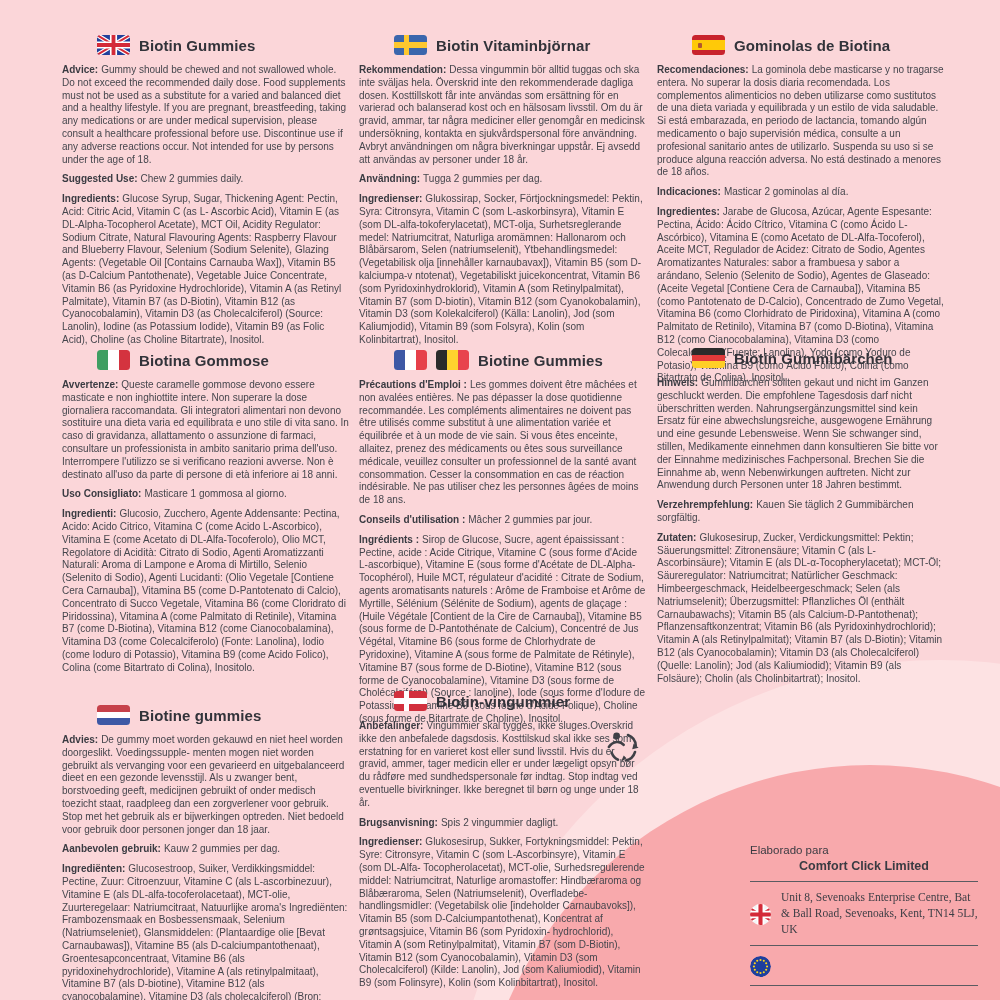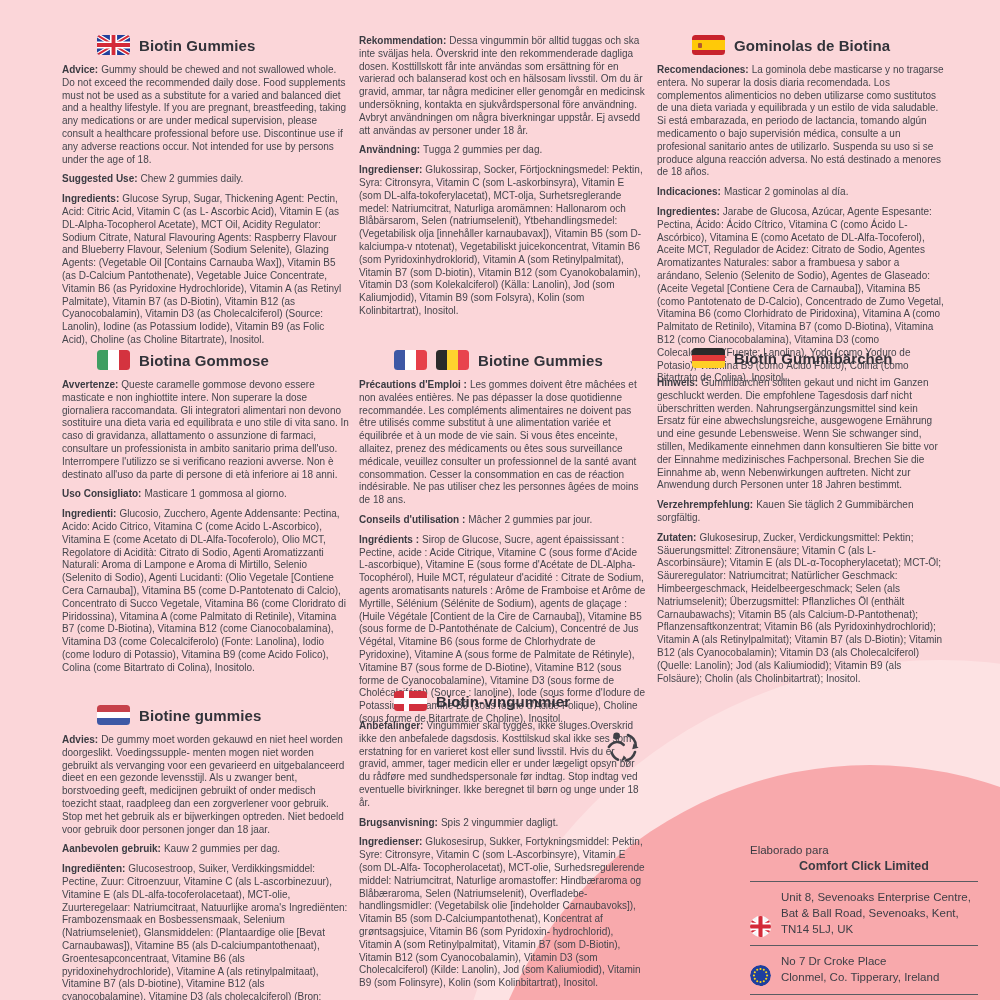--- a/index.html
+++ b/index.html
@@ -36,21 +36,21 @@
   .flag.belgium{background:linear-gradient(90deg,#2b2b2b 0 33.4%, #ffd32e 33.4% 66.7%, #e8434d 66.7%);}
   .flag.germany{background:linear-gradient(#2b2b2b 0 33.4%, #e03a3a 33.4% 66.7%, #ffcf27 66.7%);}
   .flag.netherlands{background:linear-gradient(#c6414a 0 33.4%, #ffffff 33.4% 66.7%, #3d58a5 66.7%);}
 
   .triman{position:absolute;right:6px;bottom:-38px;width:34px;height:34px;}
 
   .footer{position:absolute;left:750px;top:843px;width:228px;z-index:3;color:#3a3b42;}
   .footer .made-for{font-size:11.5px;line-height:1.3;}
   .footer .company{font-size:12.5px;font-weight:bold;line-height:1.35;text-align:center;}
   .footer .rule{border:0;border-top:1px solid #5a5b61;margin:6px 0;}
-  .addr-row{display:flex;gap:10px;align-items:flex-end;padding:2px 0;}
+  .addr-row{display:flex;gap:10px;align-items:center;padding:2px 0;font-family:Liberation Serif, serif;}
   .addr-text{font-size:11.5px;line-height:1.38;color:#3d3e45;}
   .roundel{width:21px;height:21px;border-radius:50%;overflow:hidden;flex:0 0 auto;margin-top:2px;}
   .roundel svg{display:block;width:100%;height:100%;}
 </style>
 </head>
 <body>
 
 <div class="page">
   <div class="circle circle-light"></div>
   <div class="circle circle-dark"></div>
@@ -67,20 +67,24 @@
         </svg>
       </span>
       <h2 class="sec-title">Biotin Gummies</h2>
     </div>
     <p class="para"><b>Advice:</b><span>Gummy should be chewed and not swallowed whole.  Do not exceed the recommended daily dose. Food supplements must not be used as a substitute for a varied and balanced diet and a healthy lifestyle. If you are pregnant, breastfeeding, taking any medications or are under medical supervision, please consult a healthcare professional before use. Discontinue use if any adverse reactions occur. Not intended for use by persons under the age of 18.</span></p>
     <p class="para"><b>Suggested Use:</b><span>Chew 2 gummies daily.</span></p>
     <p class="para"><b>Ingredients:</b><span>Glucose Syrup, Sugar, Thickening Agent: Pectin, Acid: Citric Acid, Vitamin C (as L- Ascorbic Acid), Vitamin E (as DL-Alpha-Tocopherol Acetate), MCT Oil, Acidity Regulator: Sodium Citrate, Natural Flavouring Agents: Raspberry Flavour and Blueberry Flavour, Selenium (Sodium Selenite), Glazing Agents: (Vegetable Oil [Contains Carnauba Wax]), Vitamin B5 (as D-Calcium Pantothenate), Vegetable Juice Concentrate, Vitamin B6 (as Pyridoxine Hydrochloride), Vitamin A (as Retinyl Palmitate), Vitamin B7 (as D-Biotin), Vitamin B12 (as Cyanocobalamin), Vitamin D3 (as Cholecalciferol) (Source: Lanolin), Iodine (as Potassium Iodide), Vitamin B9 (as Folic Acid), Choline (as Choline Bitartrate), Inositol.</span></p>
   </section>
 
   <section class="section" style="left:359px;top:35px">
+    <div class="sec-head">
+      <span class="flag sweden"></span>
+      <h2 class="sec-title">Biotin Vitaminbjörnar</h2>
+    </div>
     <p class="para"><b>Rekommendation:</b><span>Dessa vingummin bör alltid tuggas och ska inte sväljas hela. Överskrid inte den rekommenderade dagliga dosen. Kosttillskott får inte användas som ersättning för en varierad och balanserad kost och en hälsosam livsstil. Om du är gravid, ammar, tar några mediciner eller genomgår en medicinsk undersökning, kontakta en sjukvårdspersonal före användning. Avbryt användningen om några biverkningar uppstår. Ej avsedd att användas av personer under 18 år.</span></p>
     <p class="para"><b>Användning:</b><span>Tugga 2 gummies per dag.</span></p>
     <p class="para"><b>Ingredienser:</b><span>Glukossirap, Socker, Förtjockningsmedel: Pektin, Syra: Citronsyra, Vitamin C (som L-askorbinsyra), Vitamin E (som DL-alfa-tokoferylacetat), MCT-olja, Surhetsreglerande medel: Natriumcitrat, Naturliga aromämnen: Hallonarom och Blåbärsarom, Selen (natriumselenit), Ytbehandlingsmedel: (Vegetabilisk olja [innehåller karnaubavax]), Vitamin B5 (som D-kalciumpa-v ntotenat), Vegetabiliskt juicekoncentrat, Vitamin B6 (som Pyridoxinhydroklorid), Vitamin A (som Retinylpalmitat), Vitamin B7 (som D-biotin), Vitamin B12 (som Cyanokobalamin), Vitamin D3 (som Kolekalciferol) (Källa: Lanolin), Jod (som Kaliumjodid), Vitamin B9 (som Folsyra), Kolin (som Kolinbitartrat), Inositol.</span></p>
   </section>
 
   <section class="section" style="left:657px;top:35px">
     <div class="sec-head">
       <span class="flag spain"></span>
       <h2 class="sec-title">Gominolas de Biotina</h2>
     </div>
@@ -184,21 +188,17 @@
               <circle cx="15.75" cy="18.5" r="1.2"></circle>
             <circle cx="12" cy="19.5" r="1.2"></circle>
               <circle cx="8.25" cy="18.5" r="1.2"></circle>
             <circle cx="5.5" cy="15.75" r="1.2"></circle>
               <circle cx="4.5" cy="12" r="1.2"></circle>
             <circle cx="5.5" cy="8.25" r="1.2"></circle>
               <circle cx="8.25" cy="5.5" r="1.2"></circle>
           </g>
         </svg>
       </span>
-      <div class="addr-text">
-        <div>No 7 Dr Croke Place</div>
-        <div>Clonmel, Co. Tipperary, Ireland</div>
-      </div>
     </div>
     <hr class="rule">
 
   </div>
 </div>
 
 </body></html>

